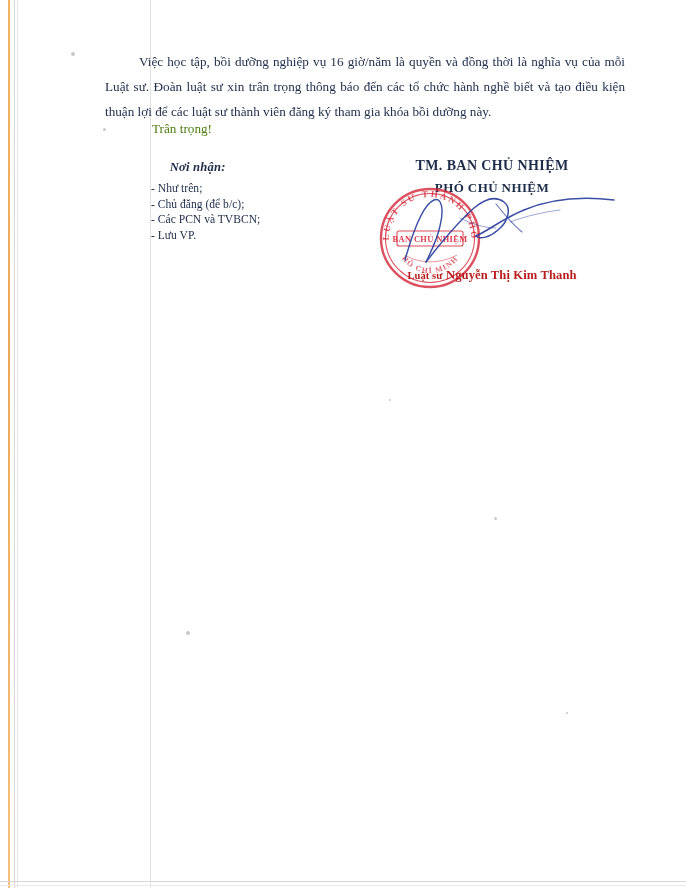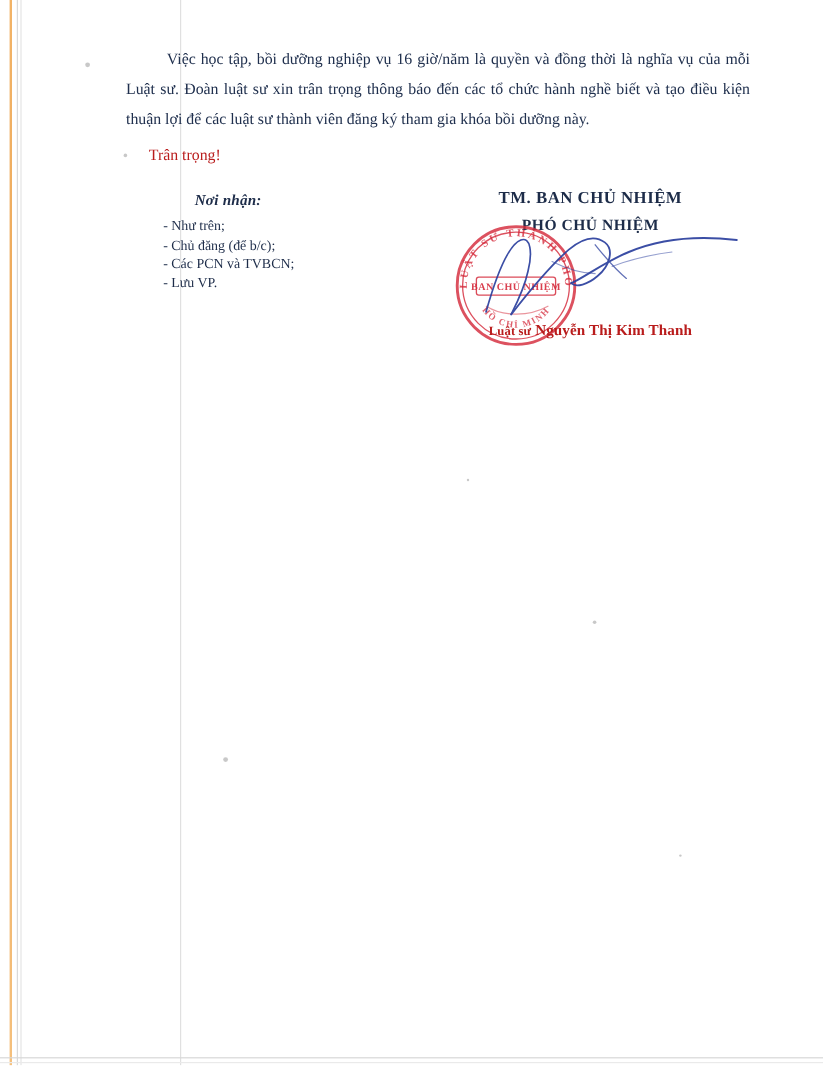--- a/index.html
+++ b/index.html
@@ -71,57 +71,57 @@
   .speck {
     position: absolute;
     background: #9a9a9a;
     border-radius: 50%;
     opacity: .55;
   }
   
   .body-block {
     position: absolute;
     left: 105px;
-    top: 36px;
+    top: 49px;
     width: 520px;
     font-size: 13.2px;
     line-height: 25px;
     color: #20304e;
     text-align: justify;
   }
   .body-block p {
     margin: 0;
   }
   .indent {
     text-indent: 34px;
   }
   .closing {
     position: absolute;
-    left: 124px;
+    left: 152px;
     top: 121px;
     font-size: 13.2px;
-    color: #b91c1c;
+    color: #4d7c0f;
   }
   
   .recipients {
     position: absolute;
     left: 135px;
     top: 160px;
     color: #1d2c49;
   }
   .recipients .title {
     font-style: italic;
     font-weight: bold;
     font-size: 12.6px;
     letter-spacing: .2px;
     text-align: center;
   }
   .recipients ul {
     list-style: none;
-    margin: 6px 0 0 1px;
+    margin: 6px 0 0 16px;
     padding: 0;
     font-size: 11.6px;
     line-height: 15.6px;
   }
   
   .sign-block {
     position: absolute;
     left: 372px;
     top: 158px;
     width: 240px;

